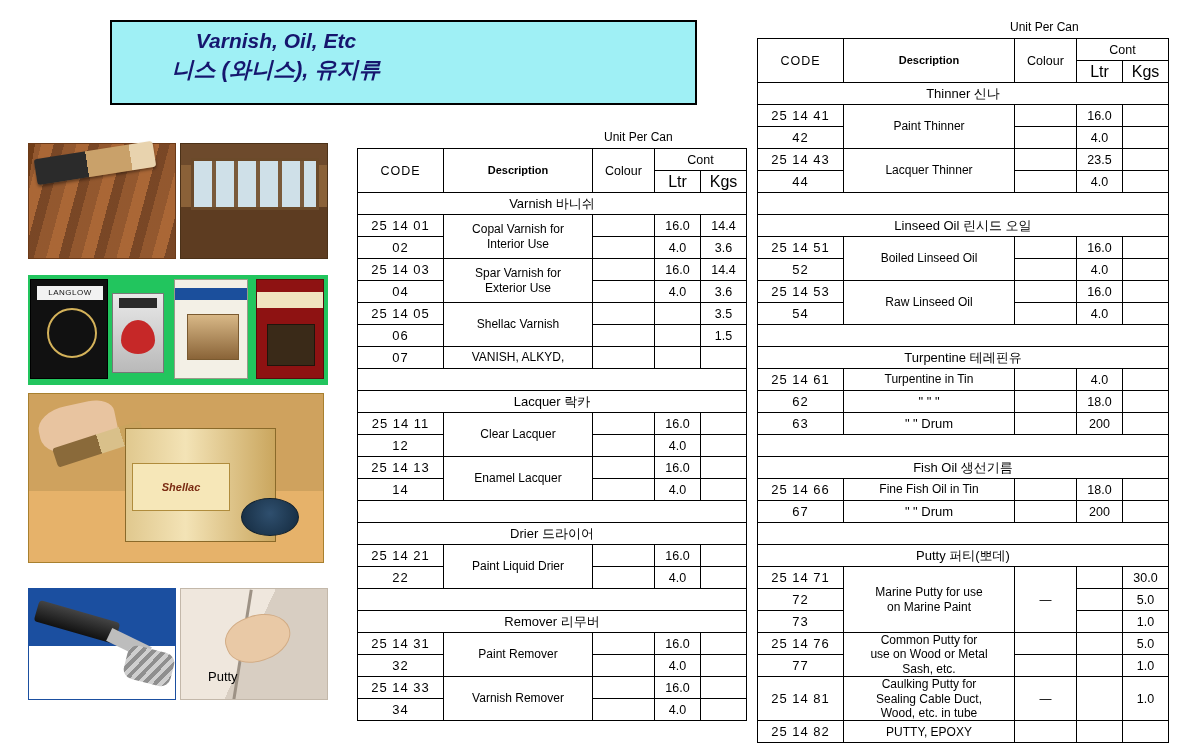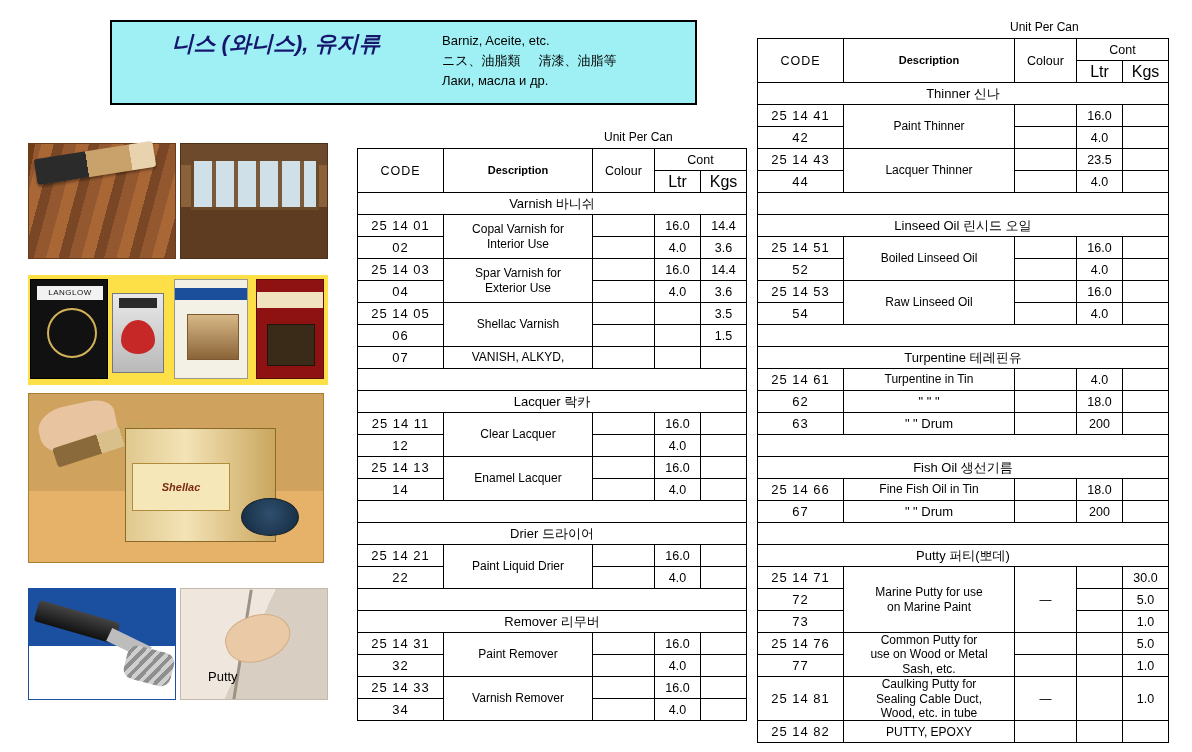--- a/index.html
+++ b/index.html
@@ -88,21 +88,21 @@
     content:"";
     position:absolute; left:10px; top:14px; width:128px; height:52px;
     background:
       repeating-linear-gradient(90deg,#cfe0e8 0 18px, #7a5a3a 18px 22px),
       #cfe0e8;
     border: 3px solid #6b4a2a;
     box-sizing: border-box;
   }
   .img-cans {
     left: 28px; top: 275px; width: 300px; height: 110px;
-    background: #fde047;
+    background: #22c55e;
   }
   .can {
     position: absolute;
     box-sizing: border-box;
   }
   .can-black1 { left: 2px; top: 4px; width: 78px; height: 100px; background:#111; border:1px solid #000; }
   .can-black1:after{ content:""; position:absolute; left:16px; top:28px; width:46px; height:46px; border:2px solid #d4b25a; border-radius:50%; }
   .can-label1 { position:absolute; left:6px; top:6px; width:66px; height:14px; background:#f2f2f2; font-size:8px; text-align:center; color:#111; line-height:14px; letter-spacing:.5px;}
   .can-tin { left: 84px; top: 18px; width: 52px; height: 80px; background: linear-gradient(180deg,#e9e9e9,#b9b9b9); border:1px solid #777;}
   .can-tin:after{ content:""; position:absolute; left:8px; top:26px; width:34px; height:34px; background:#c62828; border-radius:50% 50% 50% 50%/60% 60% 40% 40%;}
@@ -249,28 +249,22 @@
   .dash { font-size: 12px; }
   .plain-desc { font-size: 12px; text-align: center; }
 </style>
 </head>
 <body>
 
 <div class="page">
 
   <div class="title-banner">
     <div class="title-main">
+      <span>Varnish, Oil, Etc</span>
       <span class="ko">니스 (와니스), 유지류</span>
-    </div>
-    <div class="title-sub">
-      <div class="l1">Barniz, Aceite, etc.</div>
-      <div class="l2">
-        <span>ニス、油脂類</span><span class="sp"></span><span>清漆、油脂等</span>
-      </div>
-      <div class="l3">Лаки, масла и др.</div>
     </div>
   </div>
 
   <div class="img img-wood"></div>
   <div class="img img-room"></div>
 
   <div class="img img-cans">
     <div class="can can-black1">
       <div class="can-label1">LANGLOW</div>
     </div>

